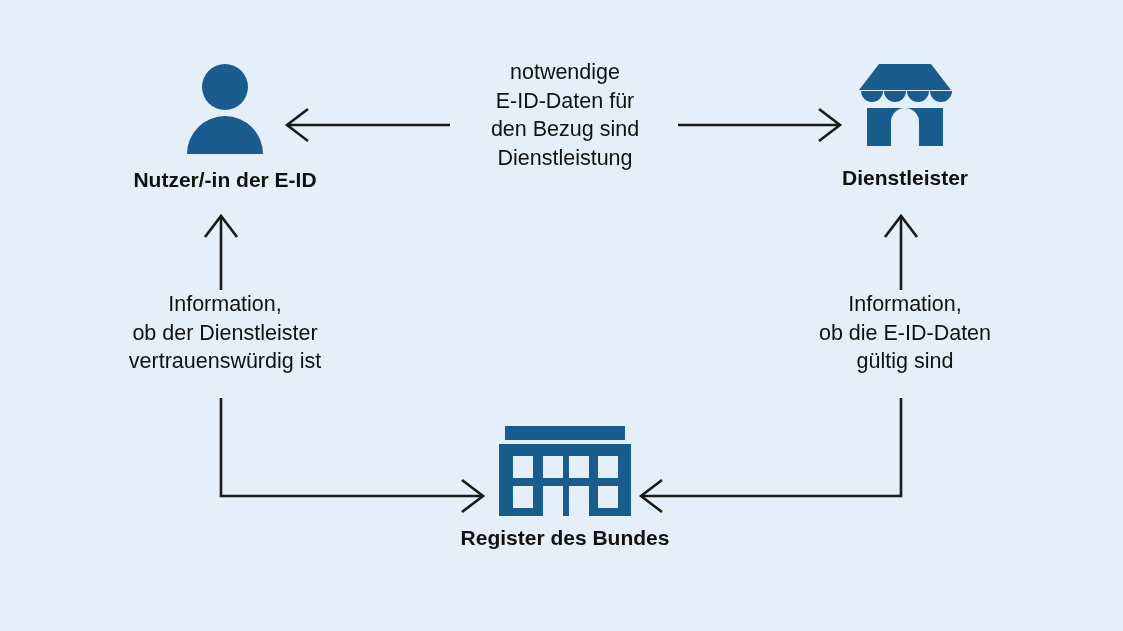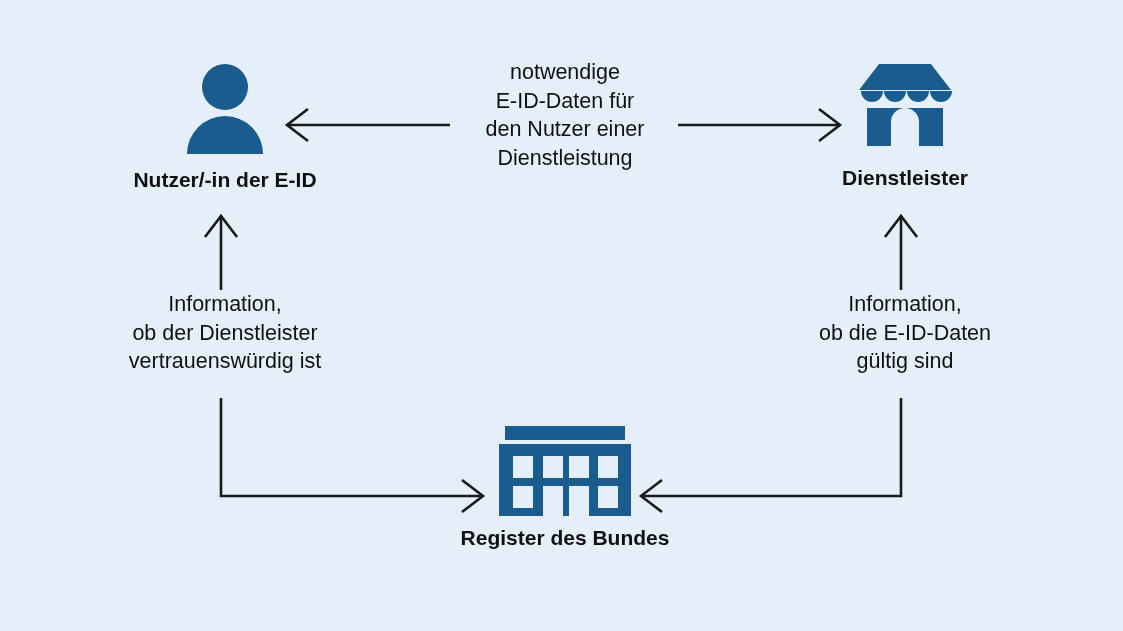--- a/index.html
+++ b/index.html
@@ -148,21 +148,21 @@
 
         <rect x="46" y="62" width="20" height="32" fill="#e4eff9"></rect>
         <rect x="72" y="62" width="20" height="32" fill="#e4eff9"></rect>
       </svg>
     </span>
     <div class="node-label">Register des Bundes</div>
   </div>
 
   <div class="edge-text" id="text-top">notwendige
 E-ID-Daten für
-den Nutzer einer
+den Bezug sind
 Dienstleistung</div>
   <div class="edge-text" id="text-left">Information,
 ob der Dienstleister
 vertrauenswürdig ist</div>
   <div class="edge-text" id="text-right">Information,
 ob die E-ID-Daten
 gültig sind</div>
 
 </div>
 

